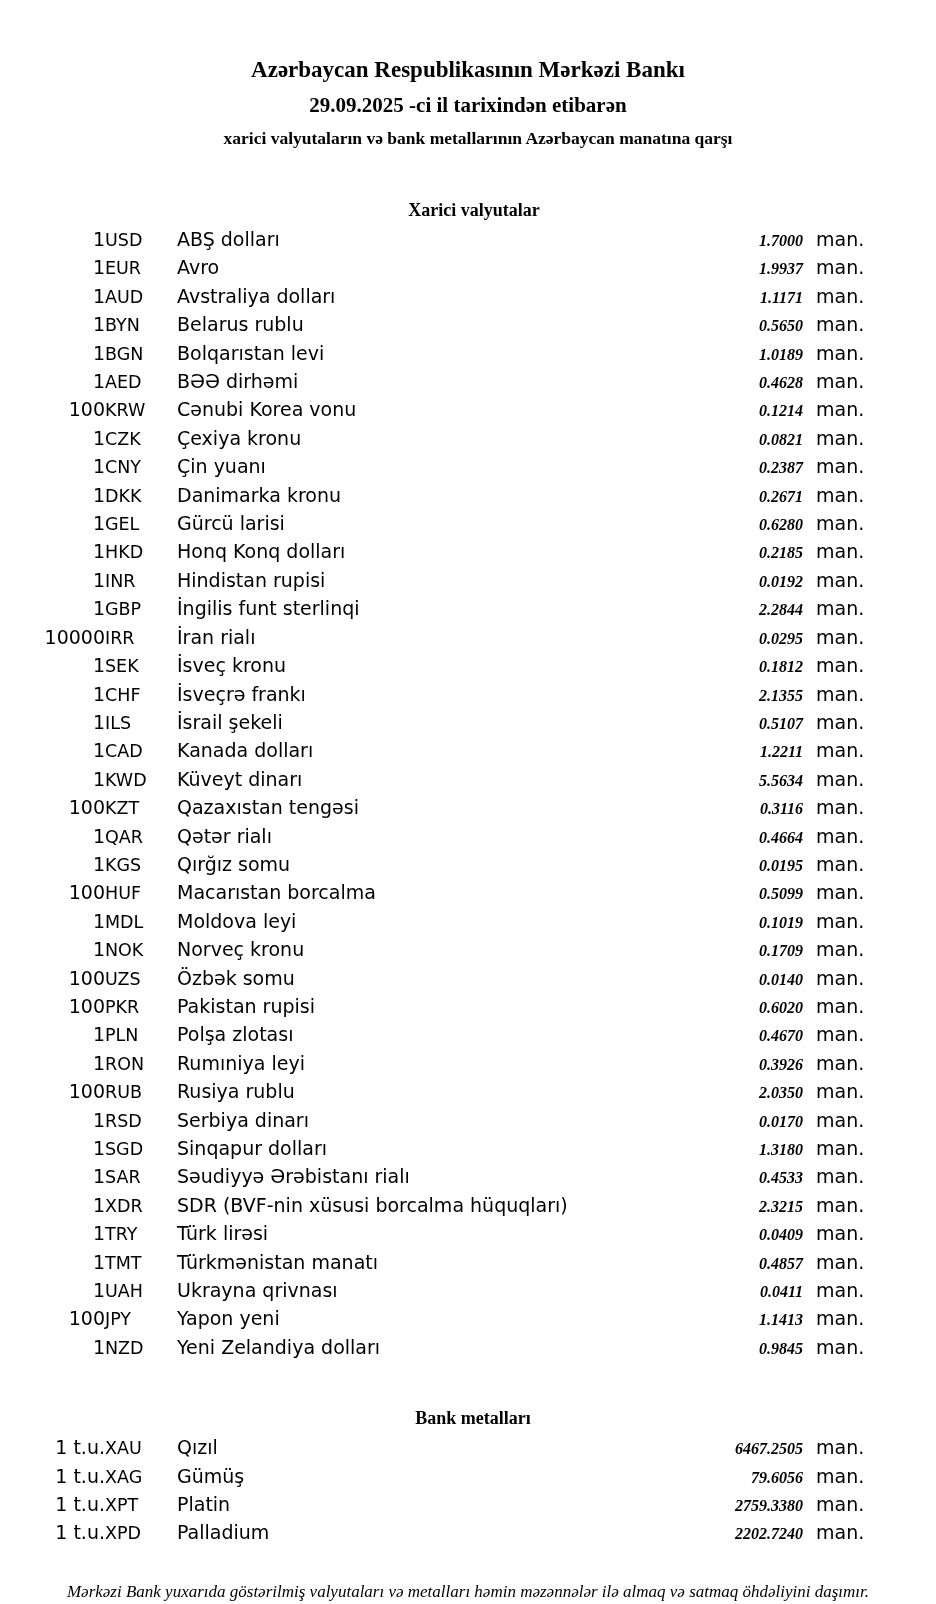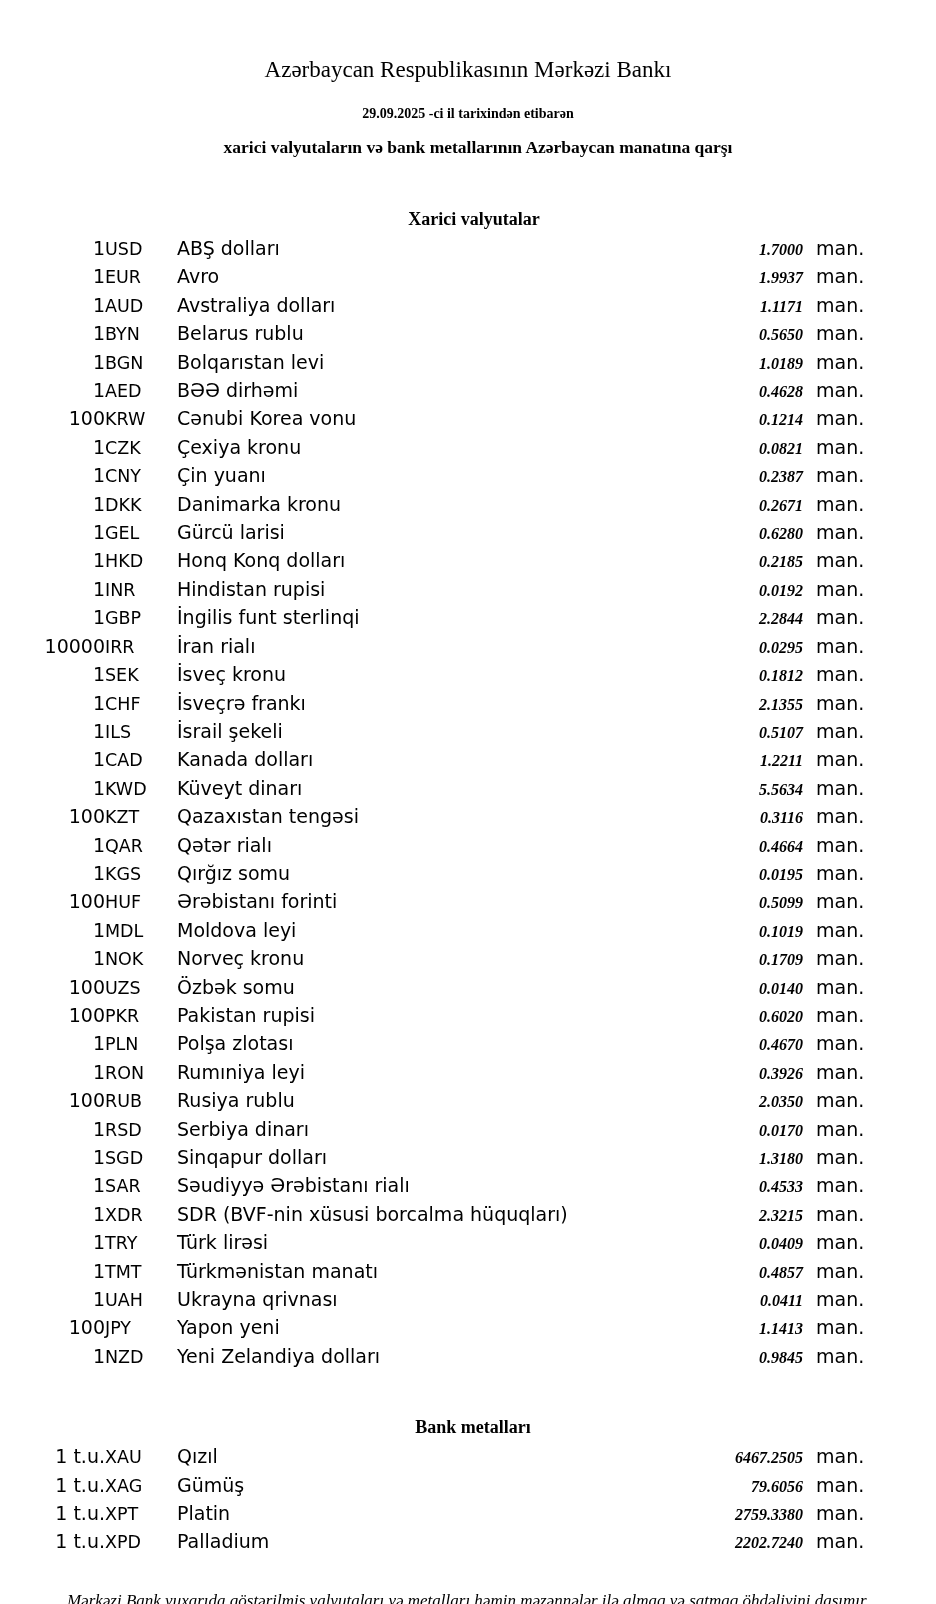--- a/index.html
+++ b/index.html
@@ -11,33 +11,33 @@
   }
   .page {
     position: relative;
     width: 936px;
     height: 1604px;
     background: #ffffff;
     overflow: hidden;
   }
   .header-title {
     font-family: "Liberation Serif", serif;
-    font-weight: normal;
+    font-weight: bold;
     font-size: 23px;
     line-height: 28px;
     text-align: center;
     margin-top: 56px;
   }
   .header-date {
     font-family: "Liberation Serif", serif;
     font-weight: bold;
-    font-size: 14px;
+    font-size: 21px;
     line-height: 20px;
     text-align: center;
-    margin-top: 20px;
+    margin-top: 11px;
   }
   .header-subtitle {
     font-family: "Liberation Serif", serif;
     font-weight: bold;
     font-size: 17.5px;
     line-height: 20px;
     text-align: center;
     margin-top: 13px;
     padding-left: 20px;
   }
@@ -282,21 +282,21 @@
     <span class="amount">1</span>
     <span class="code">KGS</span>
     <span class="name">Qırğız somu</span>
     <span class="rate">0.0195</span>
     <span class="unit">man.</span>
   </div>
 
   <div class="row">
     <span class="amount">100</span>
     <span class="code">HUF</span>
-    <span class="name">Ərəbistanı forinti</span>
+    <span class="name">Macarıstan borcalma</span>
     <span class="rate">0.5099</span>
     <span class="unit">man.</span>
   </div>
 
   <div class="row">
     <span class="amount">1</span>
     <span class="code">MDL</span>
     <span class="name">Moldova leyi</span>
     <span class="rate">0.1019</span>
     <span class="unit">man.</span>

